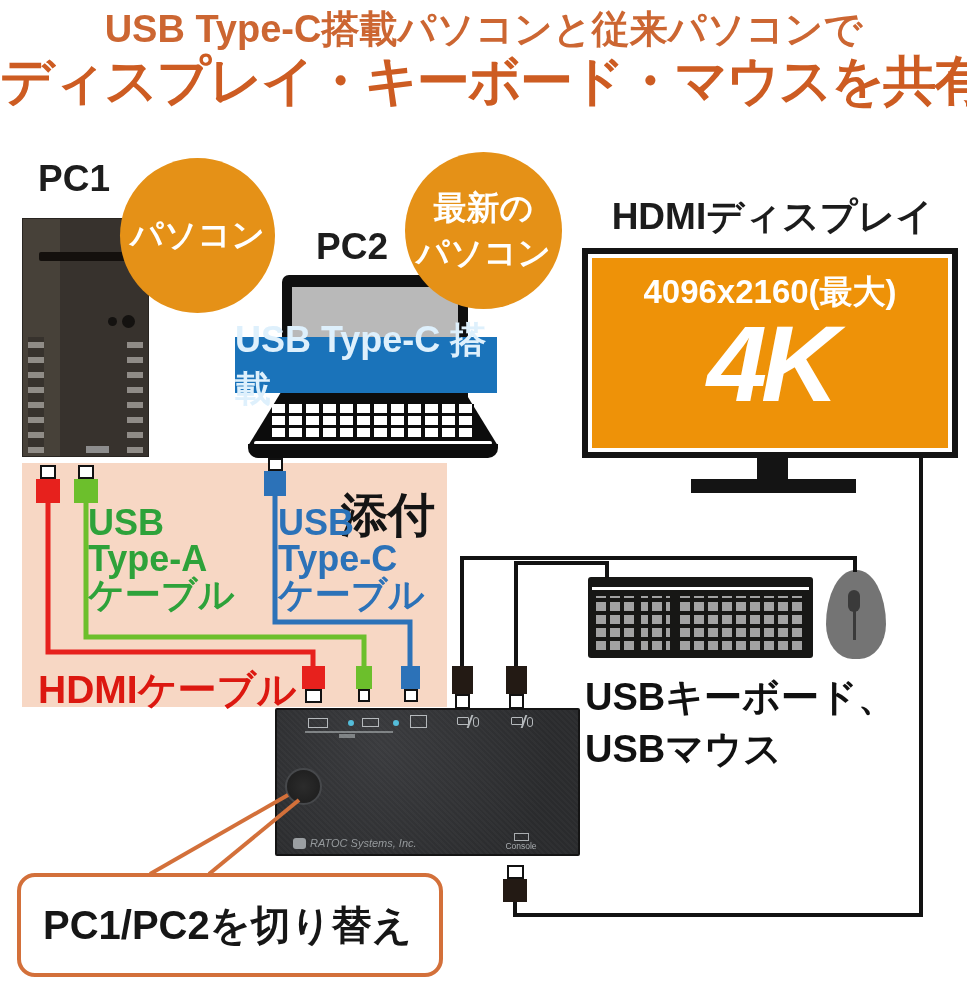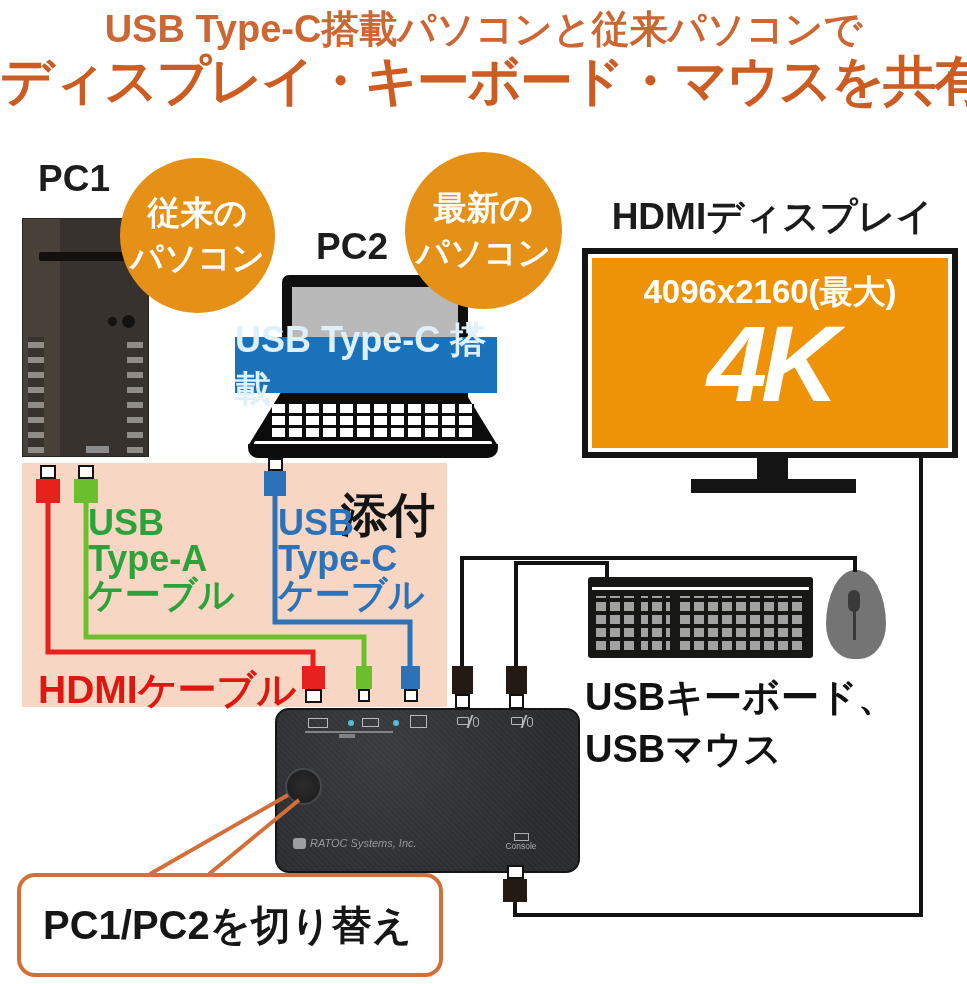--- a/index.html
+++ b/index.html
@@ -45,21 +45,21 @@
   .pinkbox{left:22px;top:463px;width:425px;height:244px;background:#f7d7c4;}
   .tenpu{right:12px;top:21px;font-size:47px;font-weight:800;color:#141414;}
   .cable-txt{font-weight:700;line-height:1.0;}
   .txt-usba{left:66px;top:42px;font-size:36px;color:#2ea23a;line-height:36px;}
   .txt-usbc{left:256px;top:42px;font-size:36px;color:#2c72b8;line-height:36px;}
   .txt-hdmi{left:16px;top:190px;font-size:39px;color:#dc1810;margin-top:17px;}
   
   .tip{position:absolute;background:#fff;border:2px solid #111;box-sizing:border-box;}
   .plugbody{position:absolute;}
   
-  .device{left:275px;top:708px;width:305px;height:165px;border-radius:14px;border:2px solid #141414;box-sizing:border-box;
+  .device{left:275px;top:708px;width:305px;height:148px;border-radius:2px;border:2px solid #141414;box-sizing:border-box;
     background:radial-gradient(circle at 35% 25%,#3a3b3e,#2a2b2d 75%);}
   .device:after{content:"";position:absolute;inset:0;border-radius:8px;
     background:repeating-linear-gradient(45deg,rgba(255,255,255,0.025) 0 2px,rgba(0,0,0,0) 2px 4px);}
   .dev-btn{left:8px;top:58px;width:37px;height:37px;border-radius:50%;background:radial-gradient(#2c2c2c,#1b1b1b);border:2px solid #46484b;box-sizing:border-box;z-index:2;}
   .mini{position:absolute;border:1.5px solid #b4b8bb;box-sizing:border-box;}
   .dev-line{left:28px;top:21px;width:88px;height:2px;background:#7e8284;}
   .dev-tick{left:62px;top:24px;width:16px;height:4px;background:#7e8284;}
   .led{position:absolute;width:6px;height:6px;border-radius:50%;background:#52bcd9;}
   .kmicon .kb{position:absolute;left:0;top:2px;width:12px;height:8px;border:1.5px solid #b4b8bb;border-radius:1px;box-sizing:border-box;}
   .kmicon .sl{position:absolute;left:12px;top:0;width:2px;height:13px;background:#b4b8bb;transform:skewX(-20deg);}
@@ -101,21 +101,20 @@
   <div class="abs pc1-label">PC1</div>
   <div class="abs tower">
     <div class="abs tower-slot"></div>
     <div class="abs tower-dot1"></div>
     <div class="abs tower-dot2"></div>
     <div class="abs vents vl"></div>
     <div class="abs vents vr"></div>
     <div class="abs tower-port"></div>
   </div>
   <div class="abs badge badge1">
-    <span>従来の</span>
     <span>パソコン</span>
   </div>
 
   <div class="abs pc2-label">PC2</div>
   <div class="abs lap-screen"></div>
   <div class="abs lap-panel"></div>
   <div class="abs lap-base"></div>
   <div class="abs lap-keys"></div>
   <div class="abs lap-stripe"></div>
   <div class="abs lap-bar"></div>

